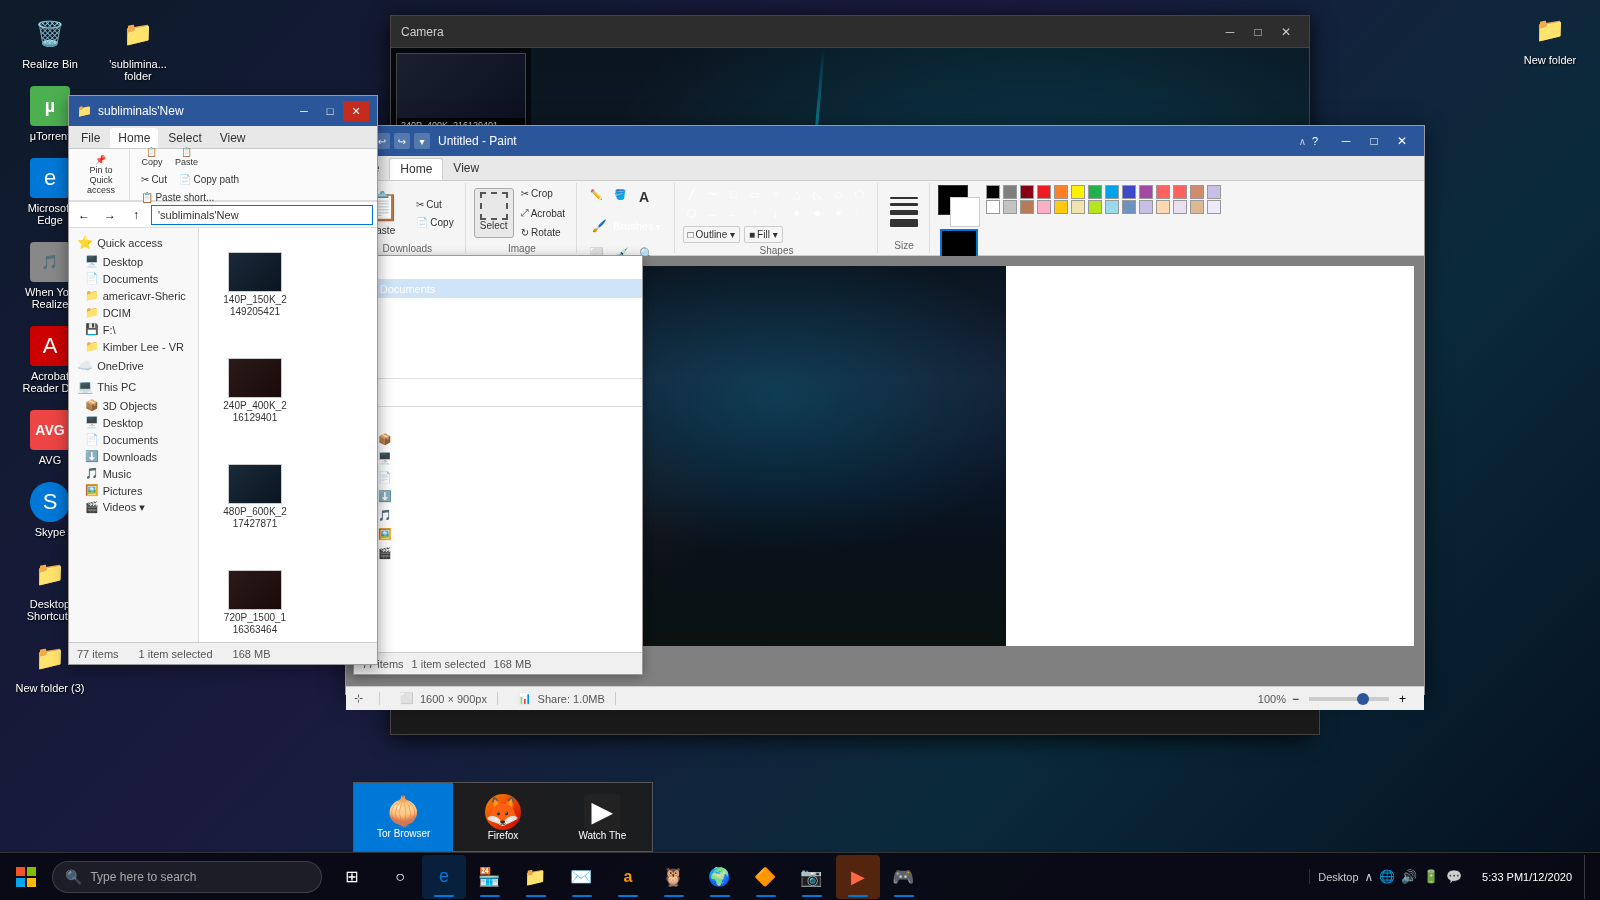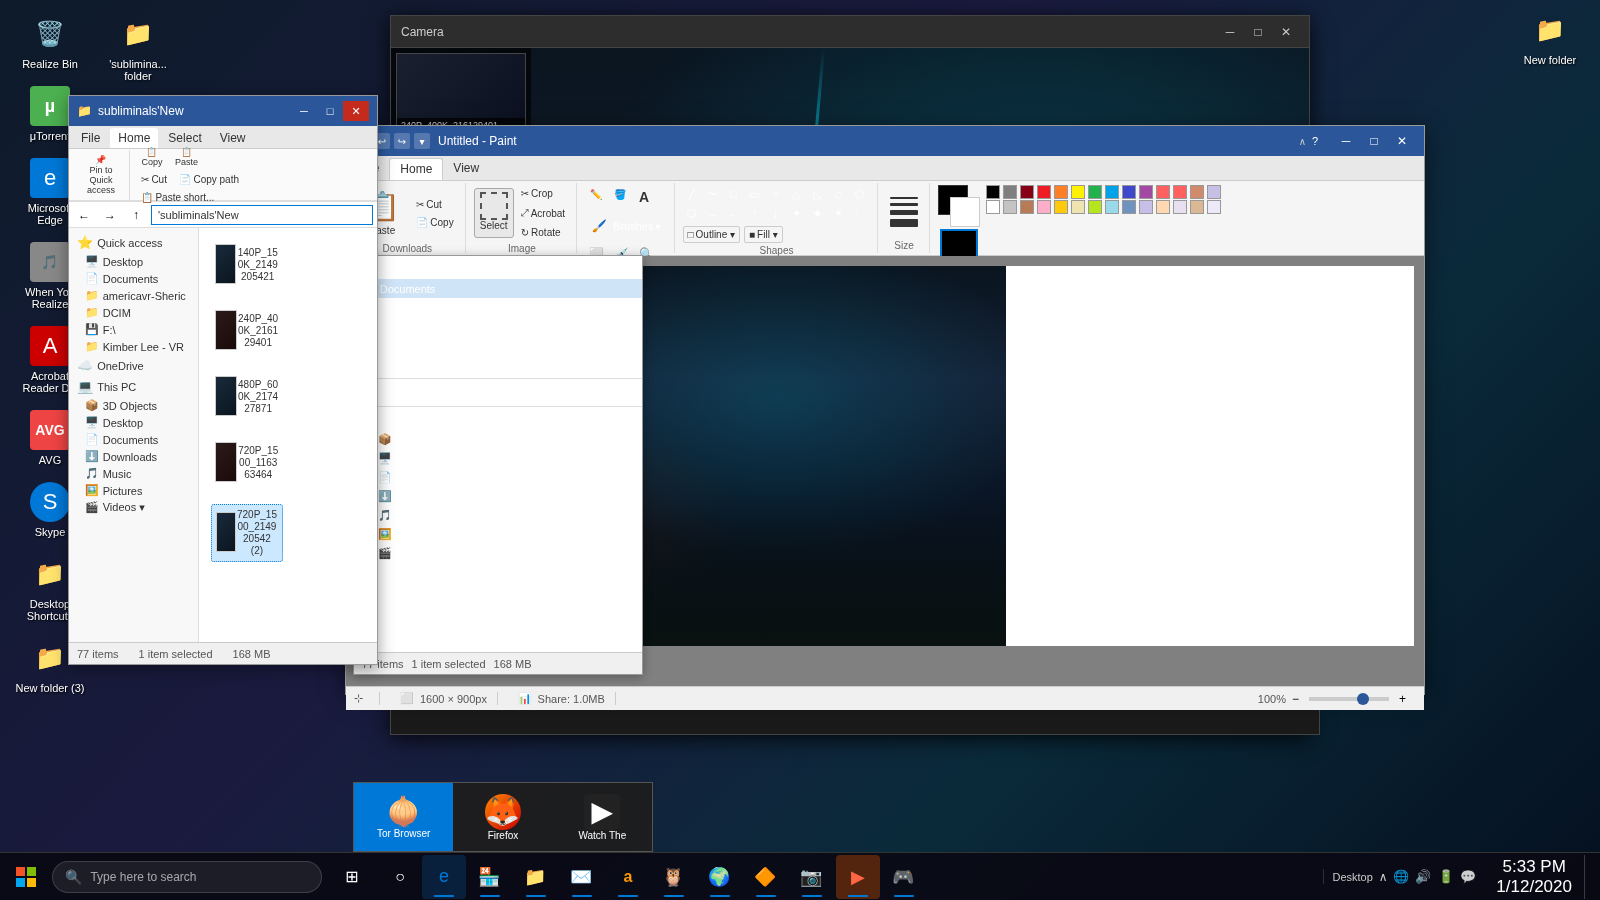--- a/index.html
+++ b/index.html
@@ -562,28 +562,29 @@
     }
     .nav-item .nav-icon { font-size: 13px; }
     .explorer-files {
       flex: 1;
       overflow-y: auto;
       background: #fff;
       padding: 4px;
     }
     .file-item {
       display: flex;
-      flex-direction: row;
+      flex-direction: column;
       align-items: center;
       width: 72px;
       padding: 4px;
       border-radius: 3px;
       cursor: pointer;
       float: left;
-      margin: 8px;
+      margin: 16px;
+      text-decoration: underline;
     }
     .file-item.selected { background: #cce8ff; border: 1px dotted #0078d7; }
     .file-thumb {
       width: 54px;
       height: 40px;
       border: 1px solid #ccc;
       display: flex;
       align-items: center;
       justify-content: center;
       overflow: hidden;
@@ -707,23 +708,23 @@
       content: '';
       position: absolute;
       bottom: 2px;
       width: 20px;
       height: 2px;
       background: #0078d7;
       border-radius: 1px;
     }
     .taskbar-clock {
       display: flex;
-      flex-direction: column;
-      align-items: center;
-      font-size: 17px;
+      flex-direction: row;
+      align-items: center;
+      font-size: 11px;
       color: #fff;
       padding: 0 8px;
       cursor: pointer;
       min-width: 60px;
     }
 
     
     .video-thumb-1 { background: linear-gradient(135deg, #1a2a3a 0%, #0a1520 100%); }
     .video-thumb-2 { background: linear-gradient(135deg, #2a1a1a 0%, #1a0a0a 100%); }
 

